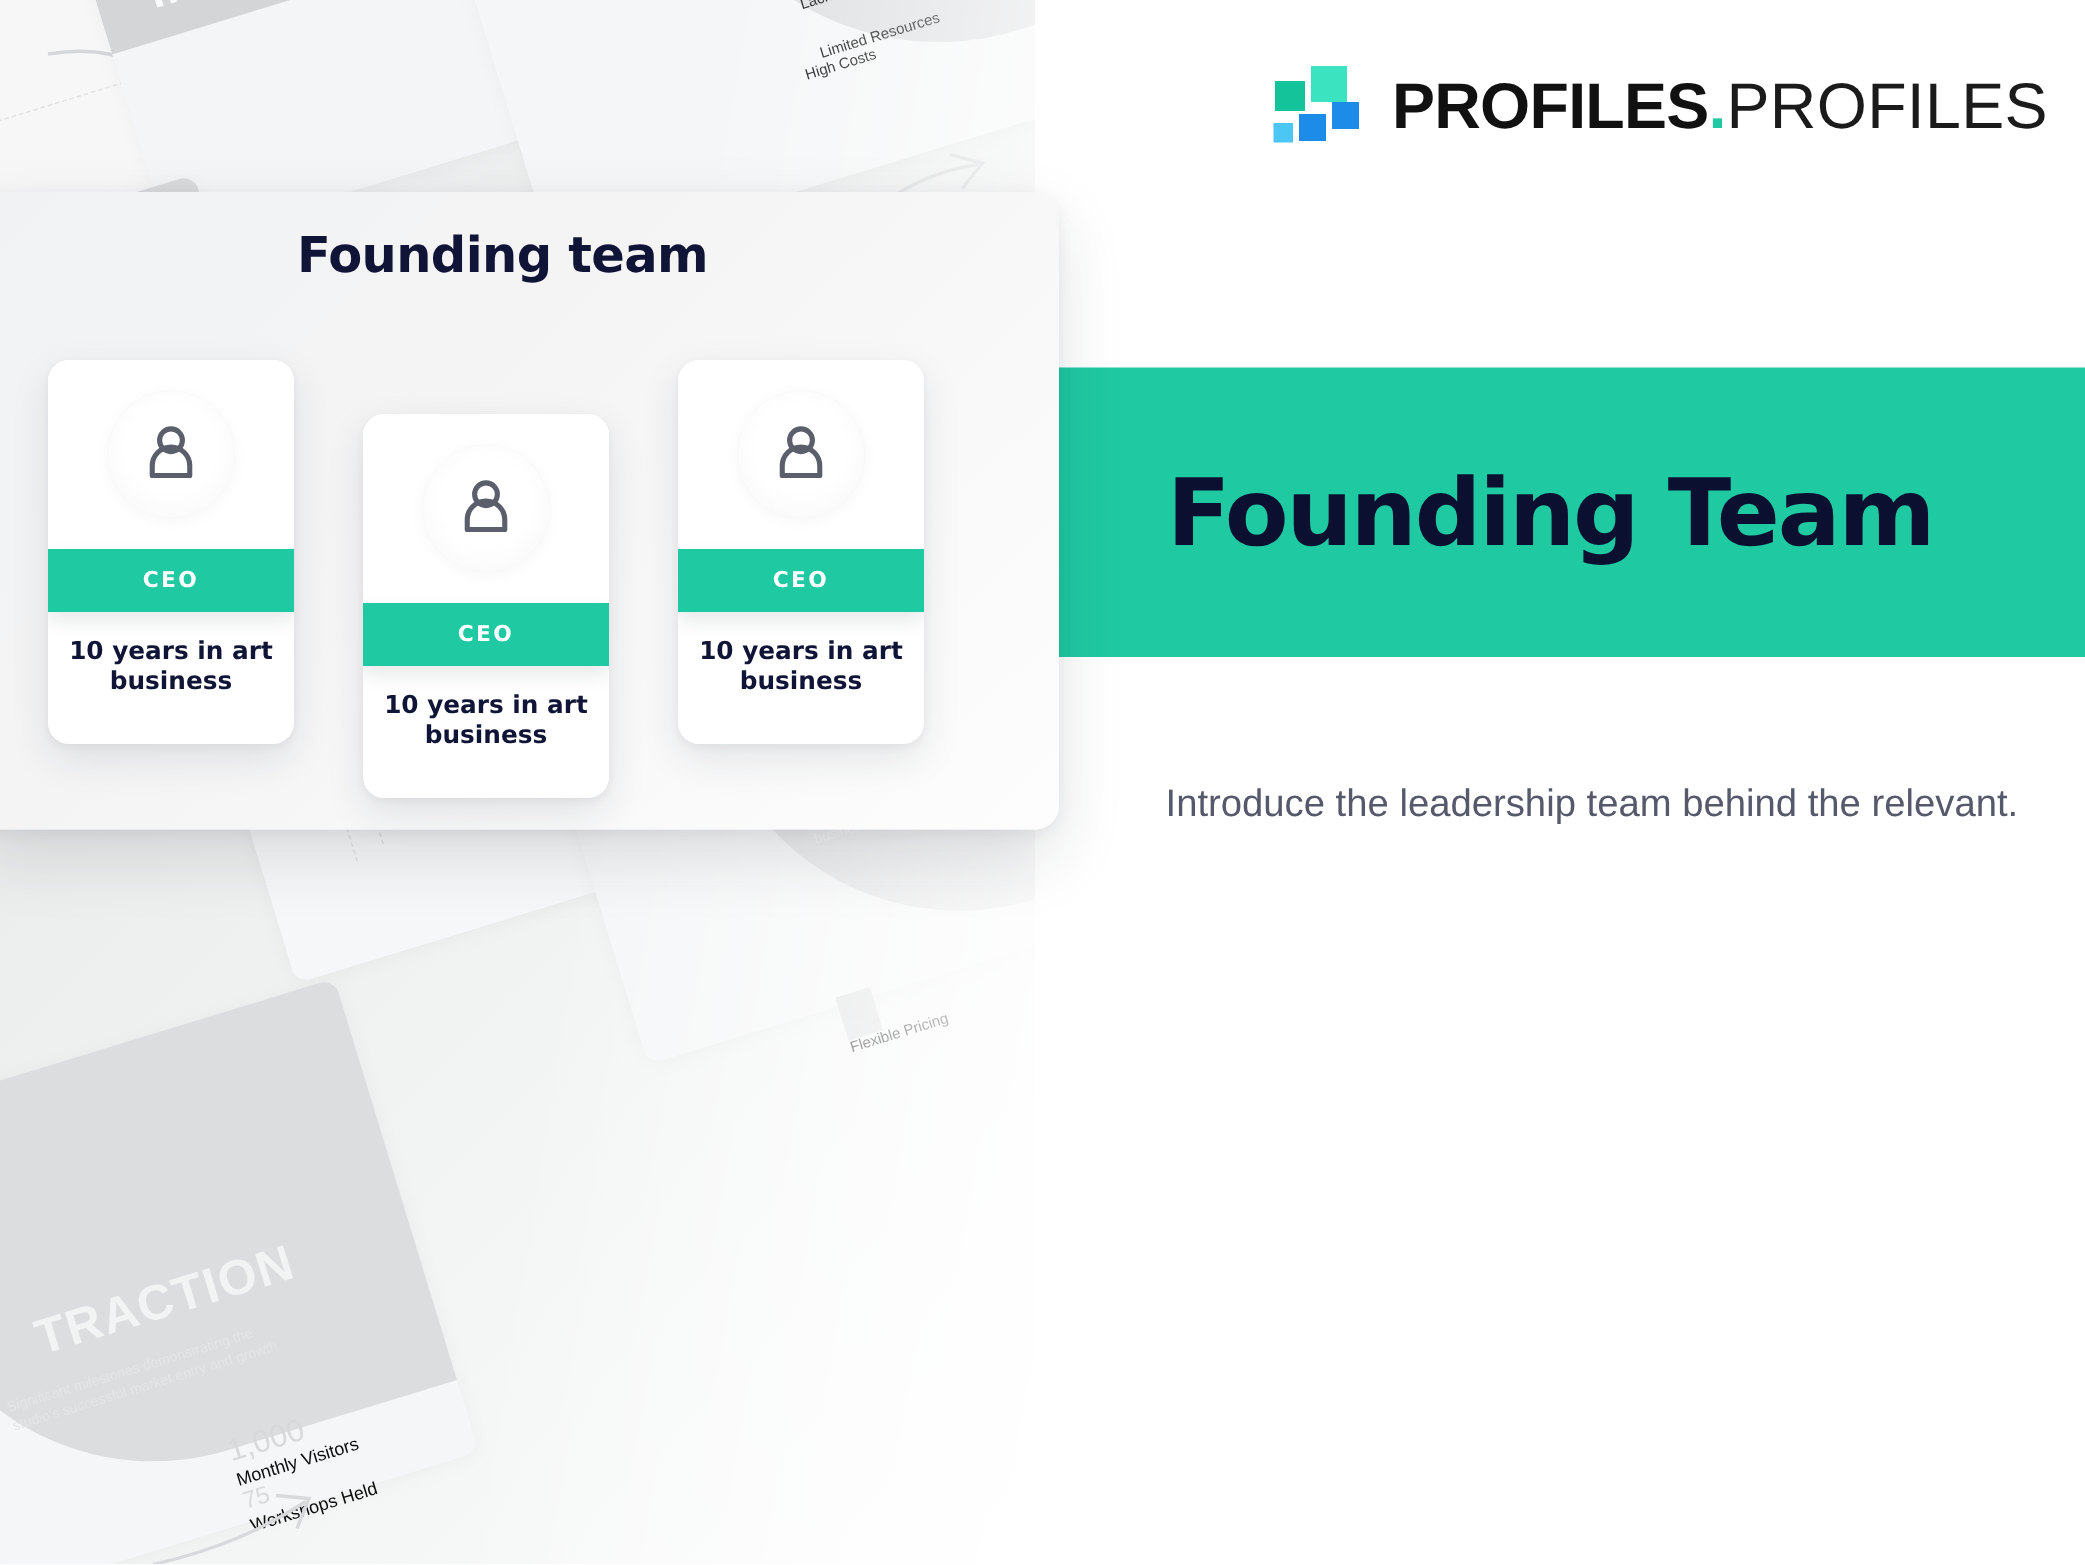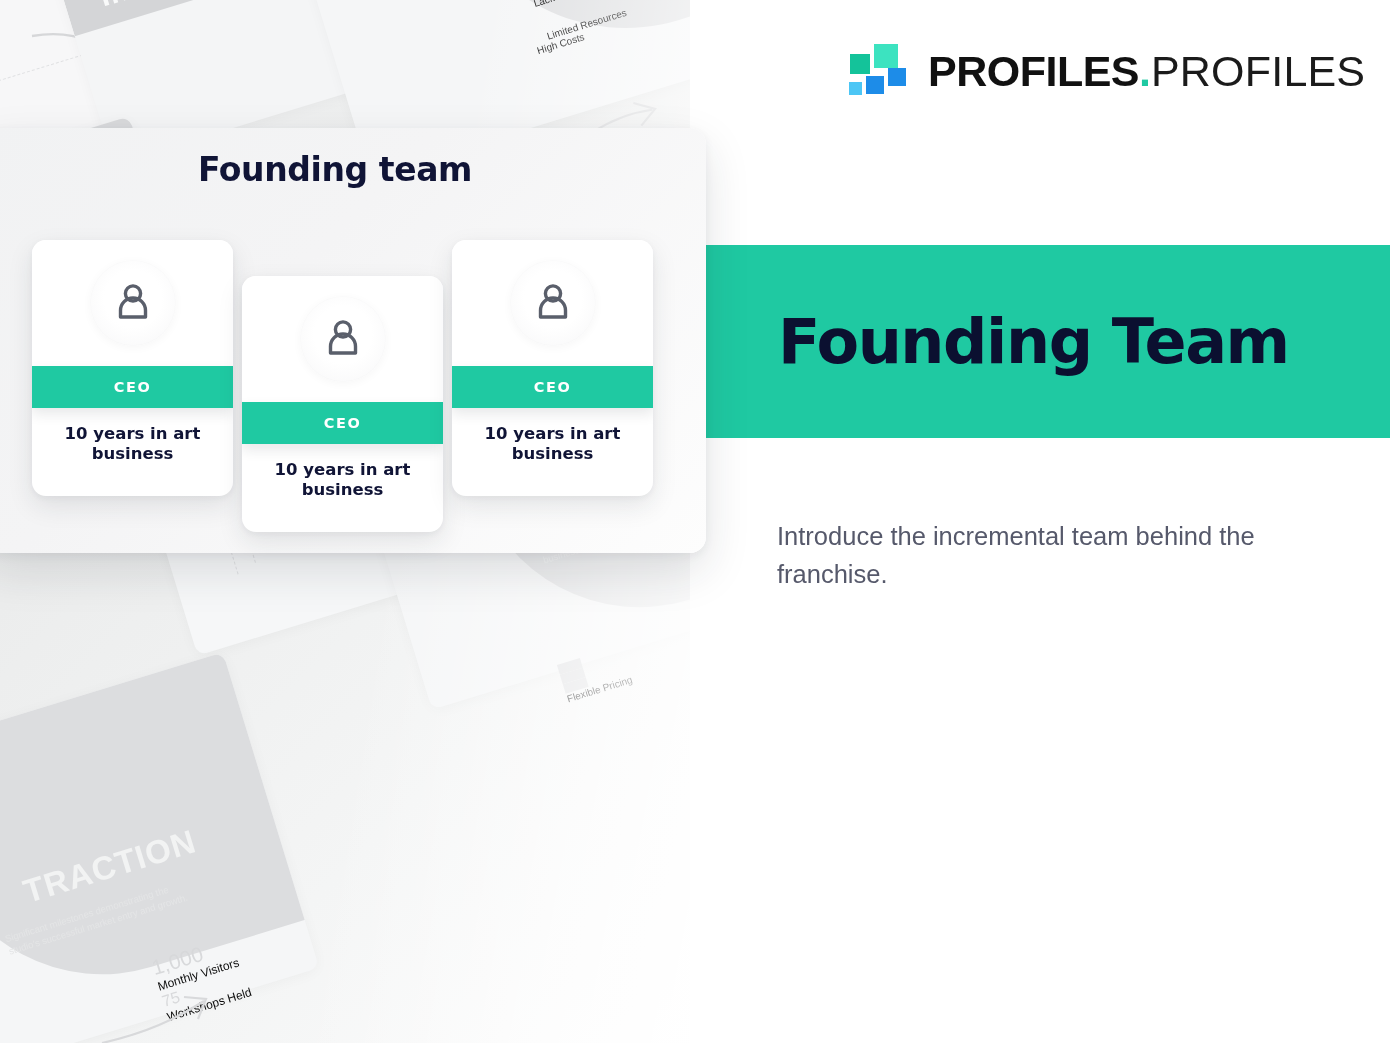--- a/index.html
+++ b/index.html
@@ -61,21 +61,21 @@
   }
   .panel-title{
     position:absolute;left:0;right:18px;top:22px;text-align:center;
     font-size:33px;font-weight:bold;color:#101436;letter-spacing:-.4px;
     font-family:"DejaVu Sans", sans-serif;
   }
   .people{
     position:absolute;left:18px;right:18px;top:90px;height:300px;
   }
   .pcard{
-    position:absolute;width:201px;
+    position:absolute;width:164px;
     background:#ffffff;border-radius:14px;
     box-shadow:0 10px 26px rgba(30,35,50,.10), 0 2px 6px rgba(30,35,50,.05);
     overflow:hidden;
   }
   .pcard .avatar-zone{
     height:126px;display:flex;align-items:center;justify-content:center;background:#ffffff;
   }
   .avatar-circle{
     width:86px;height:86px;border-radius:50%;
     background:radial-gradient(circle at 50% 45%, #ffffff 45%, #f6f6f7 100%);
@@ -281,18 +281,18 @@
           <span class="dot" style="color:#1fc9a2;">.</span>
           <span class="l">PROFILES</span>
       </div>
     </div>
 
     <div class="banner" style="background:#1fc9a2;">
       <div class="banner-title">Founding Team</div>
     </div>
 
     <div class="body-copy">
-      <p>Introduce the incremental team behind the franchise.</p>
+      <p>Introduce the leadership team behind the relevant.</p>
     </div>
 
   </div>
 
 </div>
 
 </body></html>

